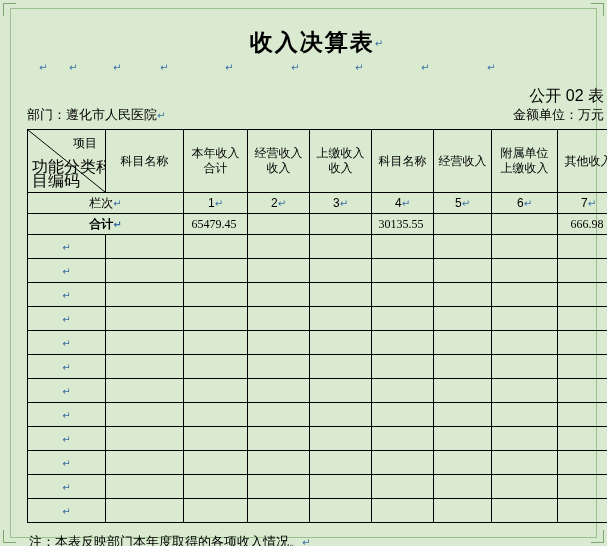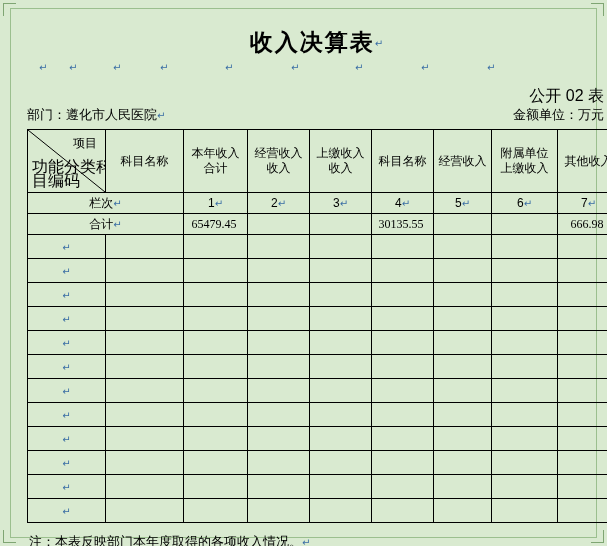--- a/index.html
+++ b/index.html
@@ -156,21 +156,21 @@
     text-align: left;
   }
   .row-num td {
     height: 20px;
   }
   .row-total td {
     height: 20px;
     font-weight: bold;
   }
   .row-total td.lbl {
-    font-weight: normal;
+    font-weight: bold;
   }
   .row-empty td {
     height: 23px;
   }
   .num {
     text-align: right;
     padding-right: 5px !important;
     font-family: Liberation Serif, serif;
     font-size: 12px;
   }

